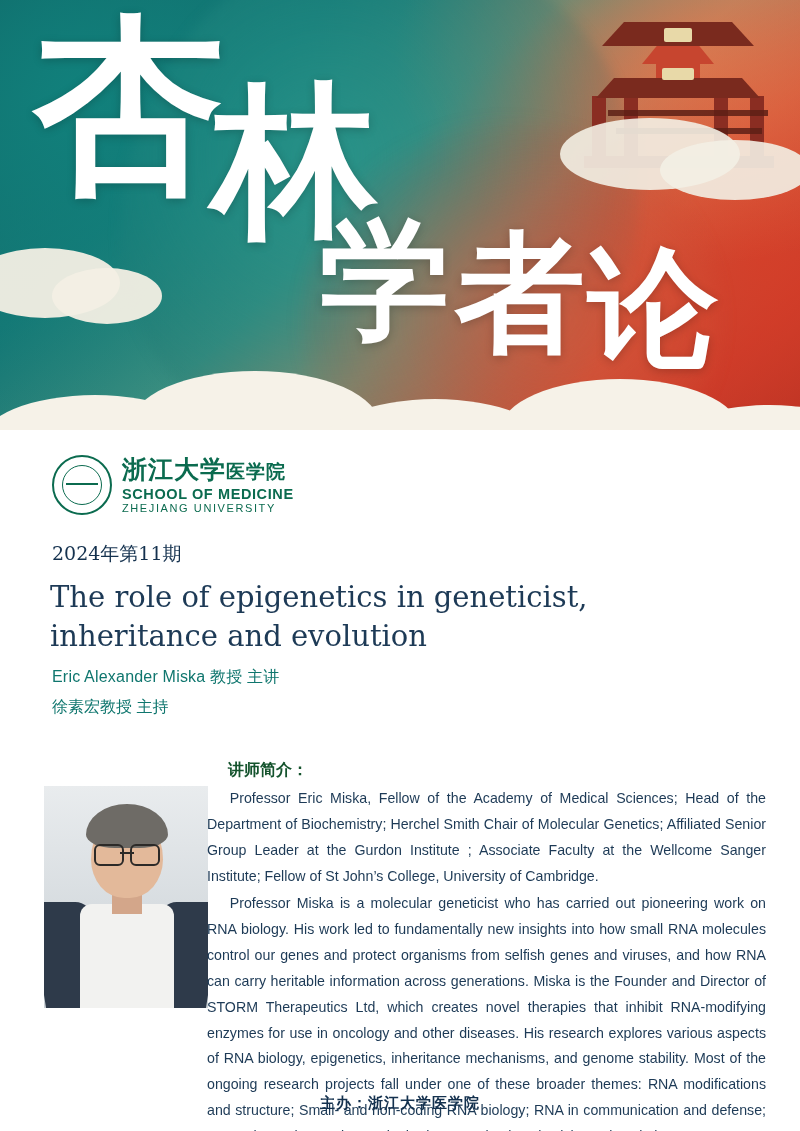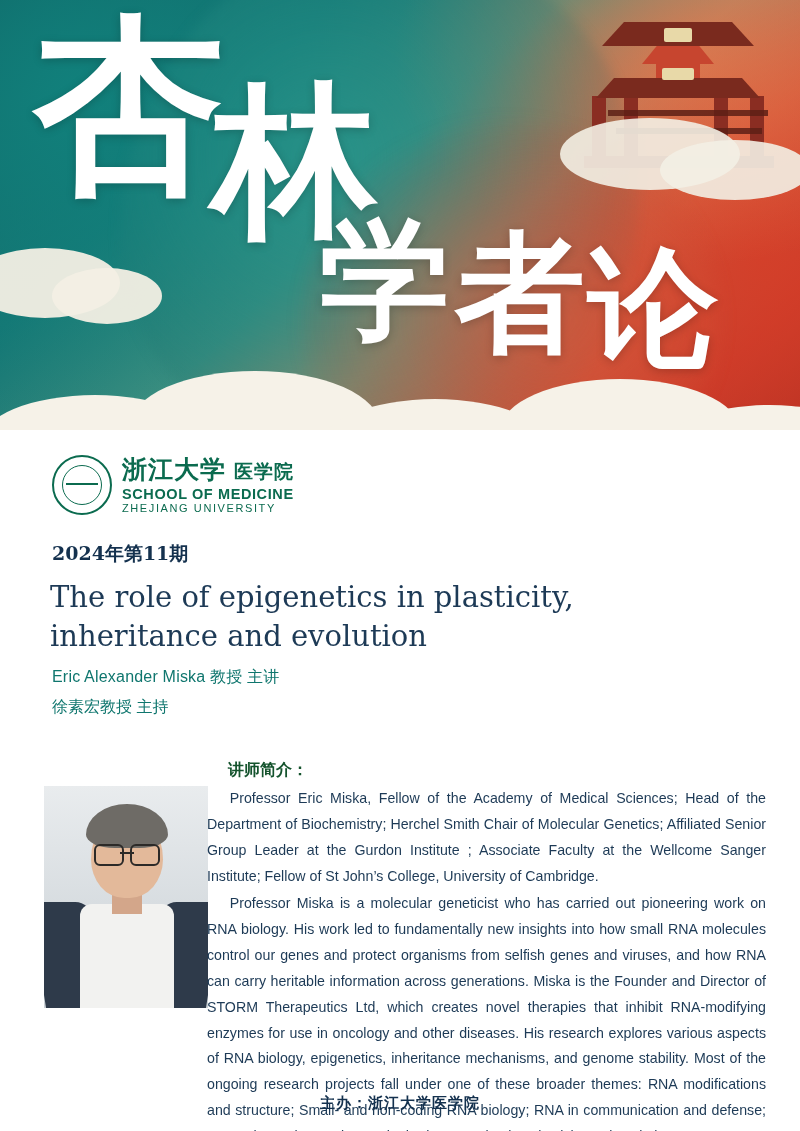--- a/index.html
+++ b/index.html
@@ -137,41 +137,41 @@
     background: #0b6b4f;
   }
   .logo-text { line-height: 1.12; }
   .logo-cn {
     font-family: "DejaVu Serif", serif;
     font-weight: 700;
     font-size: 25px;
     color: #0b6b4f;
     letter-spacing: 1px;
   }
-  .logo-cn .sub { font-size: 19px; font-weight: 700; margin-left: 8px; text-align: center; }
+  .logo-cn .sub { font-size: 19px; font-weight: 700; margin-left: 0; text-align: center; }
   .logo-en {
     font-size: 14.5px;
     font-weight: 700;
     color: #0b6b4f;
     letter-spacing: 0.6px;
     margin-top: 2px;
   }
   .logo-en2 {
     font-size: 11px;
     font-weight: 400;
     color: #0b6b4f;
     letter-spacing: 1.6px;
   }
 
   
   .issue {
     position: absolute;
     left: 52px; top: 541px;
     font-family: "DejaVu Serif", serif;
-    font-weight: 700;
+    font-weight: 400;
     font-size: 19px;
     color: #14314e;
   }
   .talk-title {
     position: absolute;
     left: 50px; top: 578px;
     width: 600px;
     font-family: "DejaVu Serif", serif;
     font-size: 29px;
     line-height: 1.35;
@@ -355,21 +355,21 @@
       <div class="logo-cn">
         <span>浙江大学</span><span class="sub">医学院</span>
       </div>
       <div class="logo-en">SCHOOL OF MEDICINE</div>
       <div class="logo-en2">ZHEJIANG UNIVERSITY</div>
     </div>
   </div>
 
   <div class="issue">2024年第11期</div>
 
-  <div class="talk-title">The role of epigenetics in plasticity, inheritance and evolution</div>
+  <div class="talk-title">The role of epigenetics in geneticist, inheritance and evolution</div>
 
   <div class="meta">
     <div class="speaker-name">Eric Alexander Miska 教授 主讲</div>
     <div>徐素宏教授 主持</div>
   </div>
 
   <div class="portrait">
     <div class="bg"></div>
     <div class="jacket-l"></div>
     <div class="jacket-r"></div>

